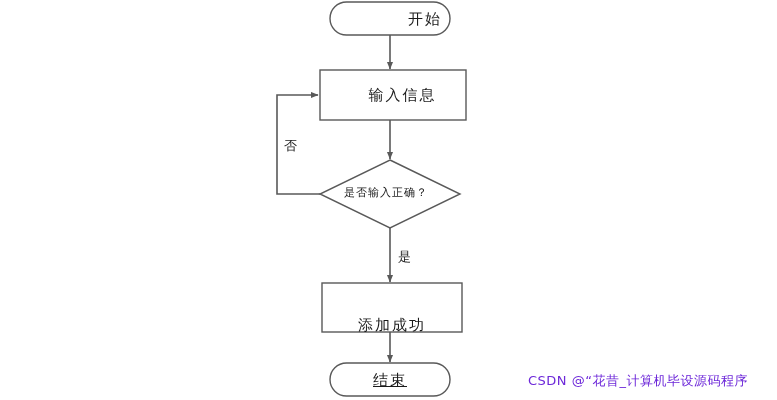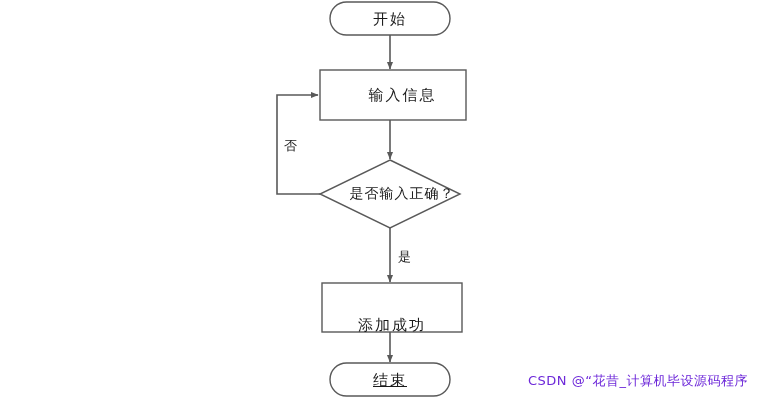--- a/index.html
+++ b/index.html
@@ -30,23 +30,23 @@
     white-space: nowrap;
     text-align: center;
     pointer-events: none;
   }
   .edge-label {
     position: absolute;
     color: #1a1a1a;
     font-size: 13px;
     white-space: nowrap;
   }
-  #lbl-start   { left: 330px; top: 10px;  width: 120px; }
+  #lbl-start   { left: 330px; top: 10px;  width: 120px; padding-left: 35px; }
   #lbl-input   { left: 322px; top: 86px;  width: 161px; }
-  #lbl-decide  { left: 332px; top: 185px; width: 140px; font-size: 14px; letter-spacing: 1px; }
+  #lbl-decide  { left: 316px; top: 185px; width: 140px; font-size: 11px; letter-spacing: 1px; }
   #lbl-success { left: 322px; top: 316px; width: 140px; }
   #lbl-end     { left: 330px; top: 371px; width: 120px; text-decoration: underline; }
   #lbl-no      { left: 284px; top: 137px; }
   #lbl-yes     { left: 398px; top: 248px; }
   #watermark {
     position: absolute;
     left: 528px;
     top: 372px;
     font-size: 13px;
     color: #6d28d9;

